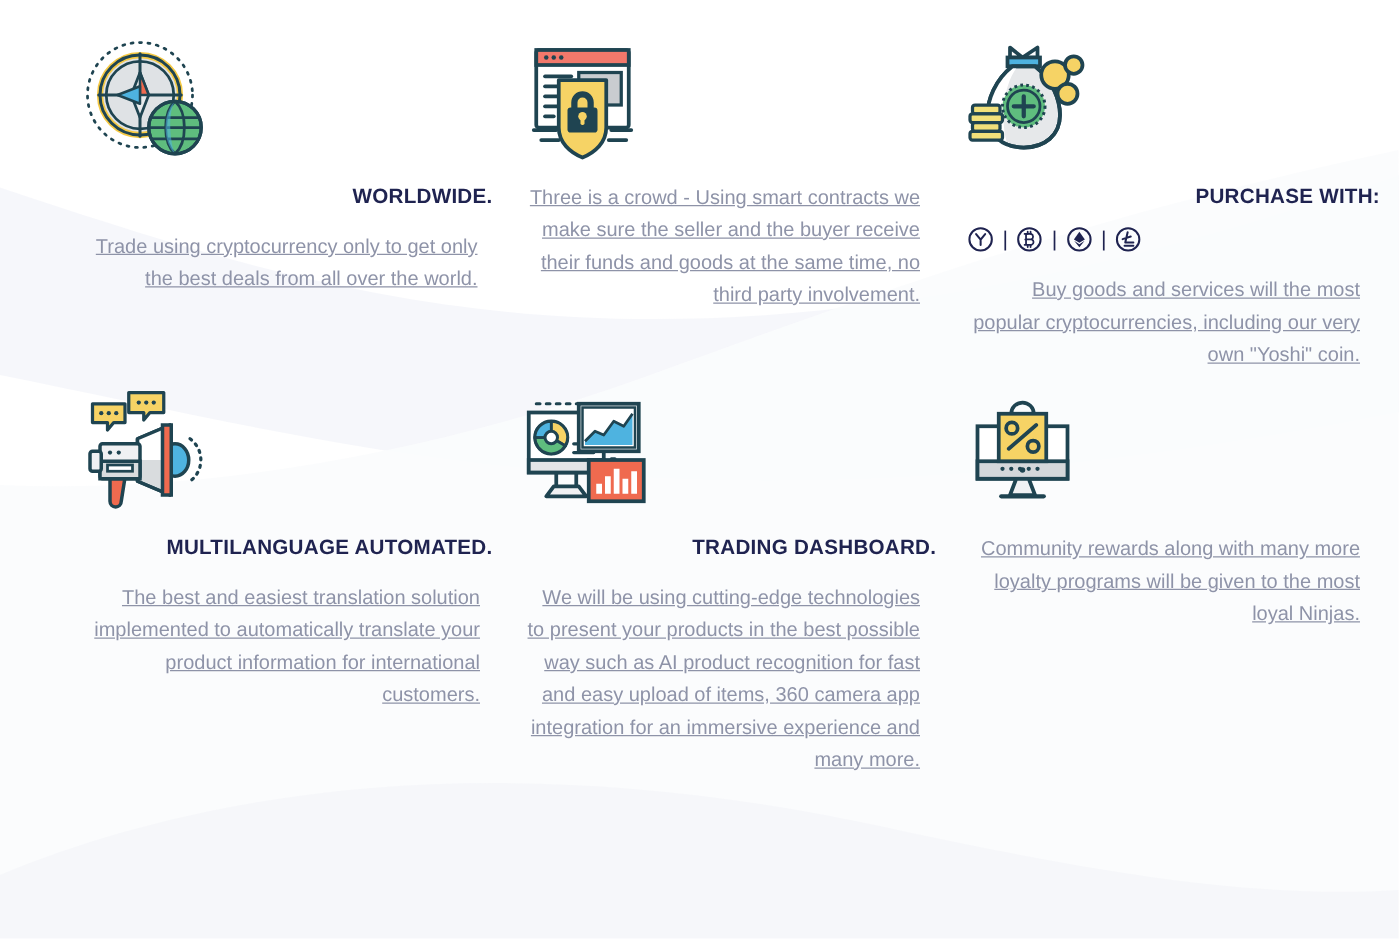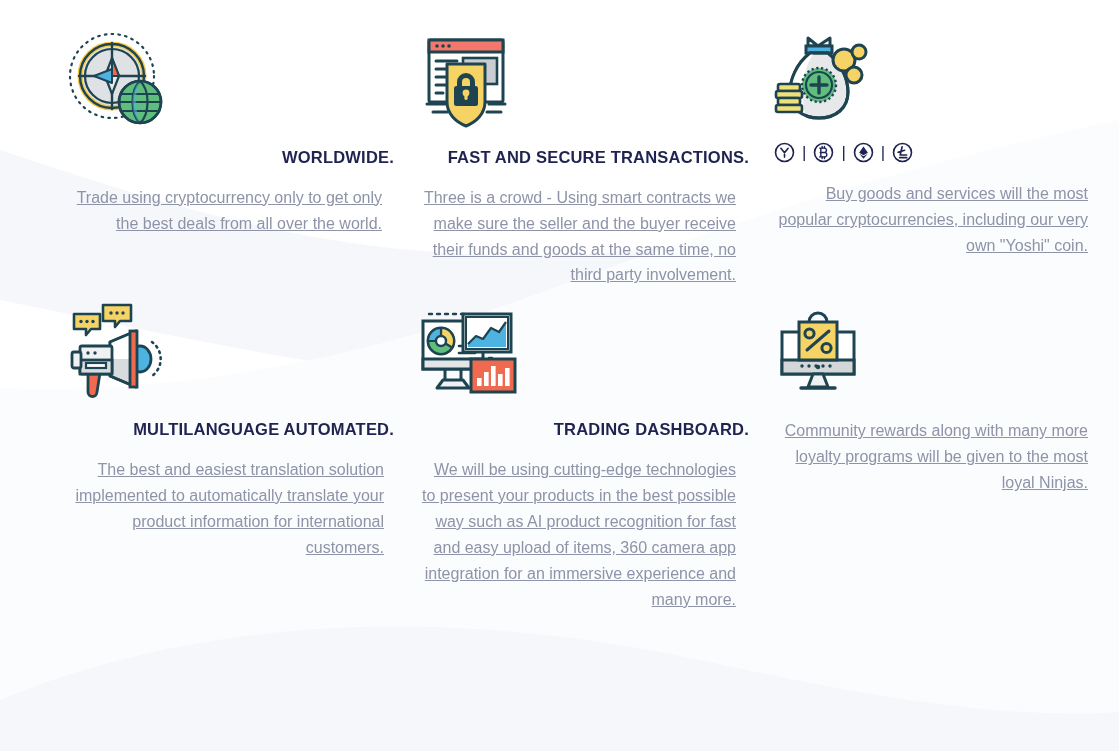--- a/index.html
+++ b/index.html
@@ -163,21 +163,20 @@
           </g>
           <path d="M47,30 L47,68 C47,80 56,88 66,92 C76,88 85,80 85,68 L85,30 Z" transform="translate(-19,4) scale(1)" fill="#f6d365" stroke="#1f4451" stroke-width="3" stroke-linejoin="round"></path>
           <g transform="translate(47,62)">
             <path d="M-9,-10 a9,9 0 0 1 18,0 v6 h-5 v-6 a4,4 0 0 0 -8,0 v6 h-5 z" fill="#1f4451"></path>
             <rect x="-12" y="-6" width="24" height="20" rx="2.5" fill="#1f4451"></rect>
             <circle cx="0" cy="1" r="3.4" fill="#f6d365"></circle>
             <rect x="-1.6" y="1" width="3.2" height="7" rx="1.4" fill="#f6d365"></rect>
           </g>
         </svg>
       </div>
-      <h3 class="card-title">FAST AND SECURE TRANSACTIONS.</h3>
       <p class="card-body">Three is a crowd - Using smart contracts we make sure the seller and the buyer receive their funds and goods at the same time, no third party involvement.</p>
     </div>
 
     <div class="card c3">
       <div class="icon-wrap">
         <svg width="106" height="100" viewBox="0 0 106 100">
           <path d="M34,16 L34,8 L44,16 L56,8 L56,16 Z" fill="#ffffff" stroke="#1f4451" stroke-width="3" stroke-linejoin="round"></path>
           <rect x="32" y="16" width="26" height="7" fill="#4eb3e0" stroke="#1f4451" stroke-width="3"></rect>
           <path d="M36,23 C22,34 16,50 16,62 C16,78 28,88 45,88 C62,88 74,78 74,62 C74,50 68,34 54,23 Z" fill="#e6e8ea" stroke="#1f4451" stroke-width="3" stroke-linejoin="round"></path>
           <path d="M36,23 C22,34 16,50 16,62 C16,78 24,86 33,88 C27,74 26,42 40,23 Z" fill="#ffffff"></path>
@@ -189,20 +188,21 @@
           <circle cx="85" cy="22" r="7" fill="#f6d365" stroke="#1f4451" stroke-width="3"></circle>
           <circle cx="80" cy="45" r="8" fill="#f6d365" stroke="#1f4451" stroke-width="3"></circle>
           <g stroke="#1f4451" stroke-width="2.6" fill="#f1e07a">
             <rect x="4" y="54" width="22" height="7" rx="2"></rect>
             <rect x="2" y="61" width="26" height="7" rx="2"></rect>
             <rect x="4" y="68" width="22" height="7" rx="2"></rect>
             <rect x="2" y="75" width="26" height="7" rx="2"></rect>
           </g>
         </svg>
       </div>
+      <h3 class="card-title">PURCHASE WITH:</h3>
 
       <div class="coin-row">
         <span>
           <svg width="21" height="21" viewBox="0 0 22 22">
             <circle cx="11" cy="11" r="9.4" fill="none" stroke="#1f2350" stroke-width="1.7"></circle>
             <path d="M7.2,6.6 L11,11.2 L14.8,6.6 M11,11.2 L11,15.8" fill="none" stroke="#1f2350" stroke-width="1.7" stroke-linecap="round"></path>
           </svg>
         </span>
         <span class="sep">|</span>
         <span>

